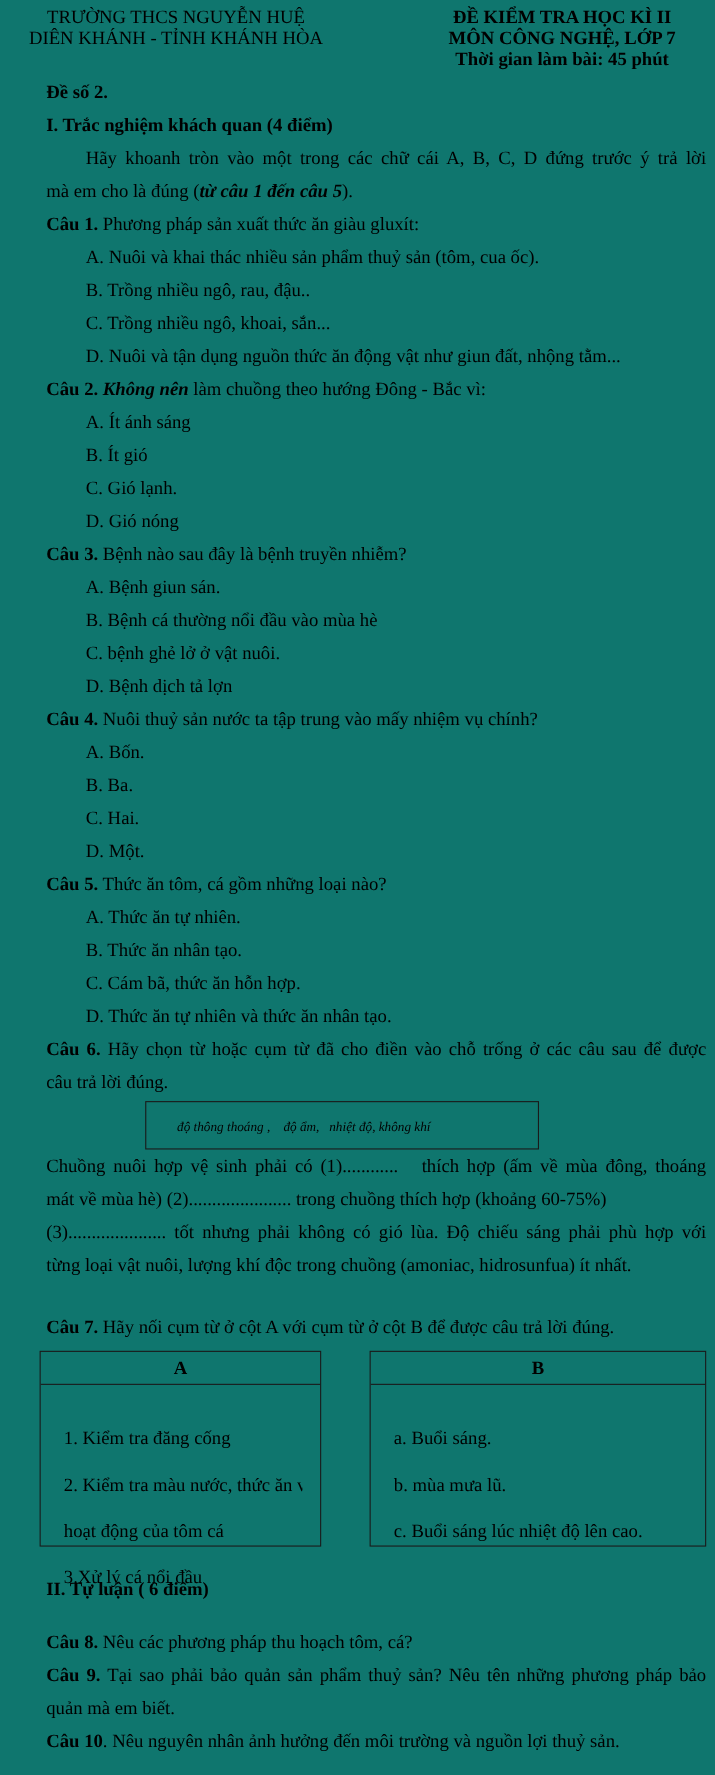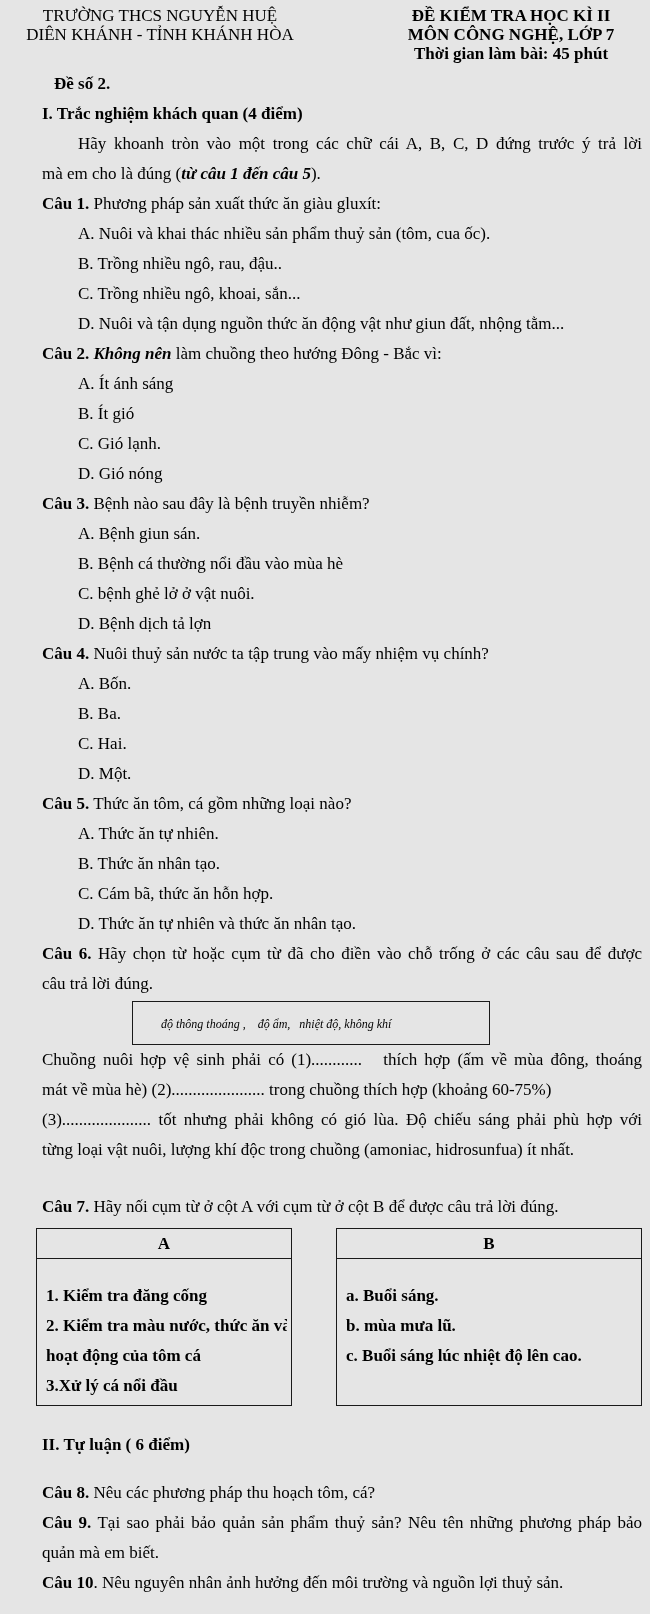--- a/index.html
+++ b/index.html
@@ -1,49 +1,49 @@
 <!DOCTYPE html>
 <html lang="vi"><head>
 <meta charset="utf-8">
 <style>
   html,body{margin:0;padding:0;background:#ffffff;}
   .page{
     width:650px;height:1614px;box-sizing:border-box;
-    background:#e5e5e5;color:#000;
+    background:#0f766e;color:#000;
     font-family:"Liberation Serif",serif;font-size:17px;
     padding:0 8px 0 42px;overflow:hidden;position:relative;
   }
   
   .hdr{display:flex;justify-content:space-between;margin-left:-28px;padding-top:6px;}
   .hdr-left{width:292px;text-align:center;line-height:19px;}
   .hdr-right{width:262px;text-align:center;line-height:19px;font-weight:bold;}
   
   .ln{height:30px;line-height:30px;margin:0;overflow:hidden;white-space:nowrap;}
   .j{white-space:normal;text-align:justify;text-align-last:justify;}
-  .title{margin-top:6px;margin-left:12px;}
+  .title{margin-top:6px;}
   .opt{padding-left:36px;}
   .indent{text-indent:36px;}
   b{font-weight:bold;}
   
   .word-box{
     margin:2px 0 0 90px;width:358px;height:44px;box-sizing:border-box;
     border:1px solid #1a1a1a;line-height:42px;padding-left:28px;
     white-space:pre;overflow:hidden;
   }
   .word-box i{font-size:12px;}
   
   .gap-q7{margin-top:27px;}
   .match{display:flex;margin:6px 0 0 -6px;}
   .mt-box{border:1px solid #1a1a1a;box-sizing:content-box;}
   .mt-left{width:254px;}
   .mt-right{width:304px;}
   .mt-gap{width:44px;}
   .mt-head{height:29px;line-height:29px;text-align:center;font-weight:bold;border-bottom:1px solid #1a1a1a;}
   .mt-body{height:146px;box-sizing:border-box;padding:22px 4px 0 9px;}
-  .cln{margin:0;height:30px;line-height:30px;white-space:nowrap;overflow:hidden;font-weight:bold;}
+  .cln{margin:12px;height:30px;line-height:30px;white-space:nowrap;overflow:hidden;}
   .sec2{margin-top:24px;}
   .q8{margin-top:18px;}
 </style>
 </head>
 <body>
 
 <div class="page">
 
   <div class="hdr">
     <div class="hdr-left">

